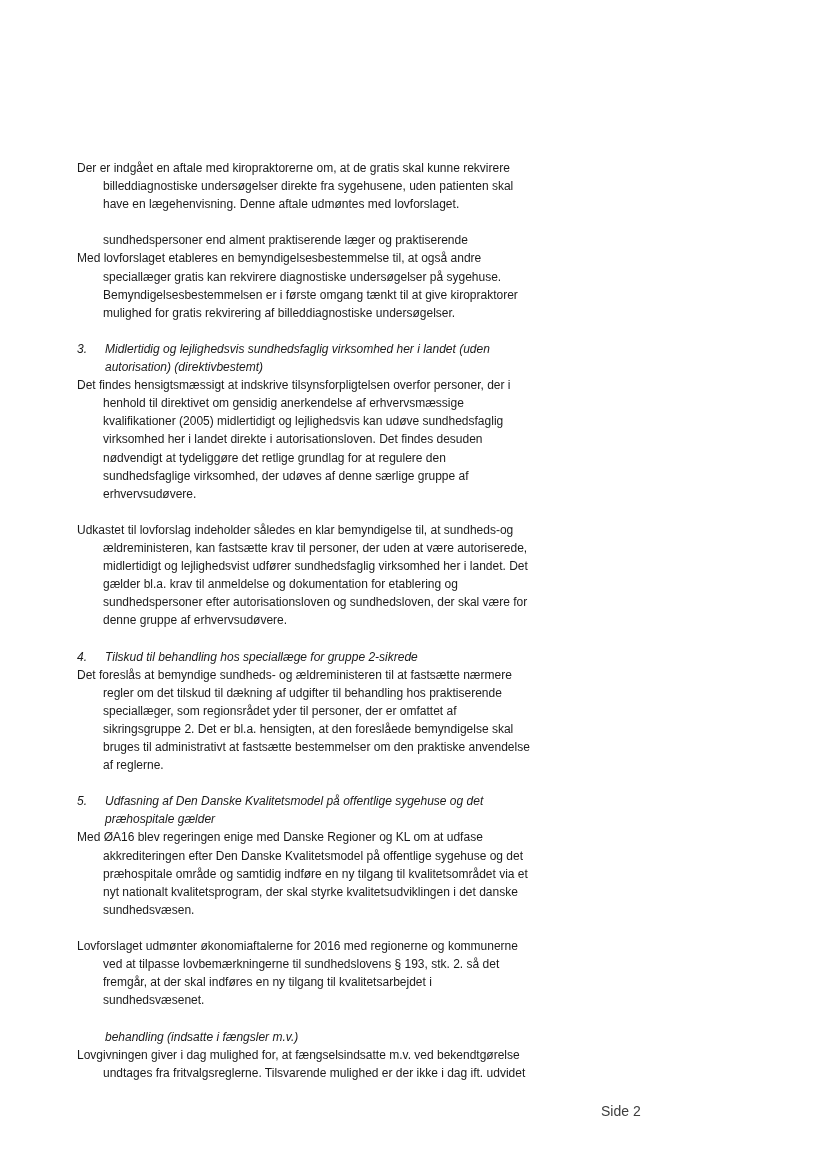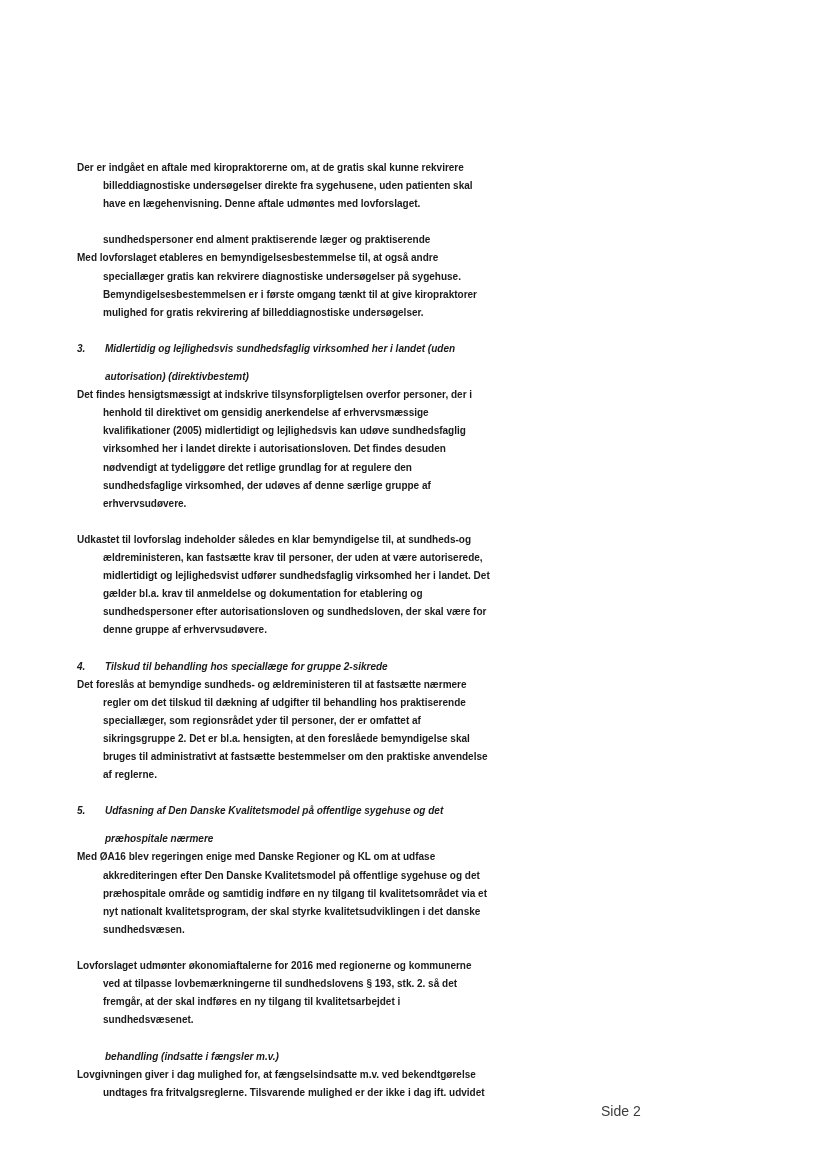--- a/index.html
+++ b/index.html
@@ -13,38 +13,37 @@
     position: relative;
     overflow: hidden;
     font-family: "Liberation Sans", sans-serif;
     color: #1a1a1a;
   }
   .content {
     position: absolute;
     left: 77px;
     top: 159px;
     width: 512px;
-    font-size: 10px;
+    font-size: 12px;
     line-height: 18.1px;
-    font-weight: bold;
   }
   .block { margin-top: 0; }
   .block + .block { margin-top: 18.1px; }
   .heading + .paragraph { margin-top: 0; }
   .line {
     white-space: pre;
     height: 18.1px;
   }
   .paragraph .line.cont { padding-left: 26px; }
   .heading { font-style: italic; }
   .heading .num {
     display: inline-block;
     width: 28px;
   }
-  .heading .line.cont { padding-left: 28px; margin-top: 10px; }
+  .heading .line.cont { padding-left: 28px; }
   .page-footer {
     position: absolute;
     left: 601px;
     top: 1103px;
     font-size: 14px;
     color: #3d3d3d;
   }
 </style>
 </head>
 <body>
@@ -89,21 +88,21 @@
     <div class="block paragraph">
       <div class="line">Det foreslås at bemyndige sundheds- og ældreministeren til at fastsætte nærmere</div>
       <div class="line cont">regler om det tilskud til dækning af udgifter til behandling hos praktiserende</div>
       <div class="line cont">speciallæger, som regionsrådet yder til personer, der er omfattet af</div>
       <div class="line cont">sikringsgruppe 2. Det er bl.a. hensigten, at den foreslåede bemyndigelse skal</div>
       <div class="line cont">bruges til administrativt at fastsætte bestemmelser om den praktiske anvendelse</div>
       <div class="line cont">af reglerne.</div>
     </div>
     <div class="block heading">
       <div class="line"><span class="num">5.</span><span>Udfasning af Den Danske Kvalitetsmodel på offentlige sygehuse og det</span></div>
-      <div class="line cont">præhospitale nærmere</div>
+      <div class="line cont">præhospitale gælder</div>
     </div>
     <div class="block paragraph">
       <div class="line">Med ØA16 blev regeringen enige med Danske Regioner og KL om at udfase</div>
       <div class="line cont">akkrediteringen efter Den Danske Kvalitetsmodel på offentlige sygehuse og det</div>
       <div class="line cont">præhospitale område og samtidig indføre en ny tilgang til kvalitetsområdet via et</div>
       <div class="line cont">nyt nationalt kvalitetsprogram, der skal styrke kvalitetsudviklingen i det danske</div>
       <div class="line cont">sundhedsvæsen.</div>
     </div>
     <div class="block paragraph">
       <div class="line">Lovforslaget udmønter økonomiaftalerne for 2016 med regionerne og kommunerne</div>

